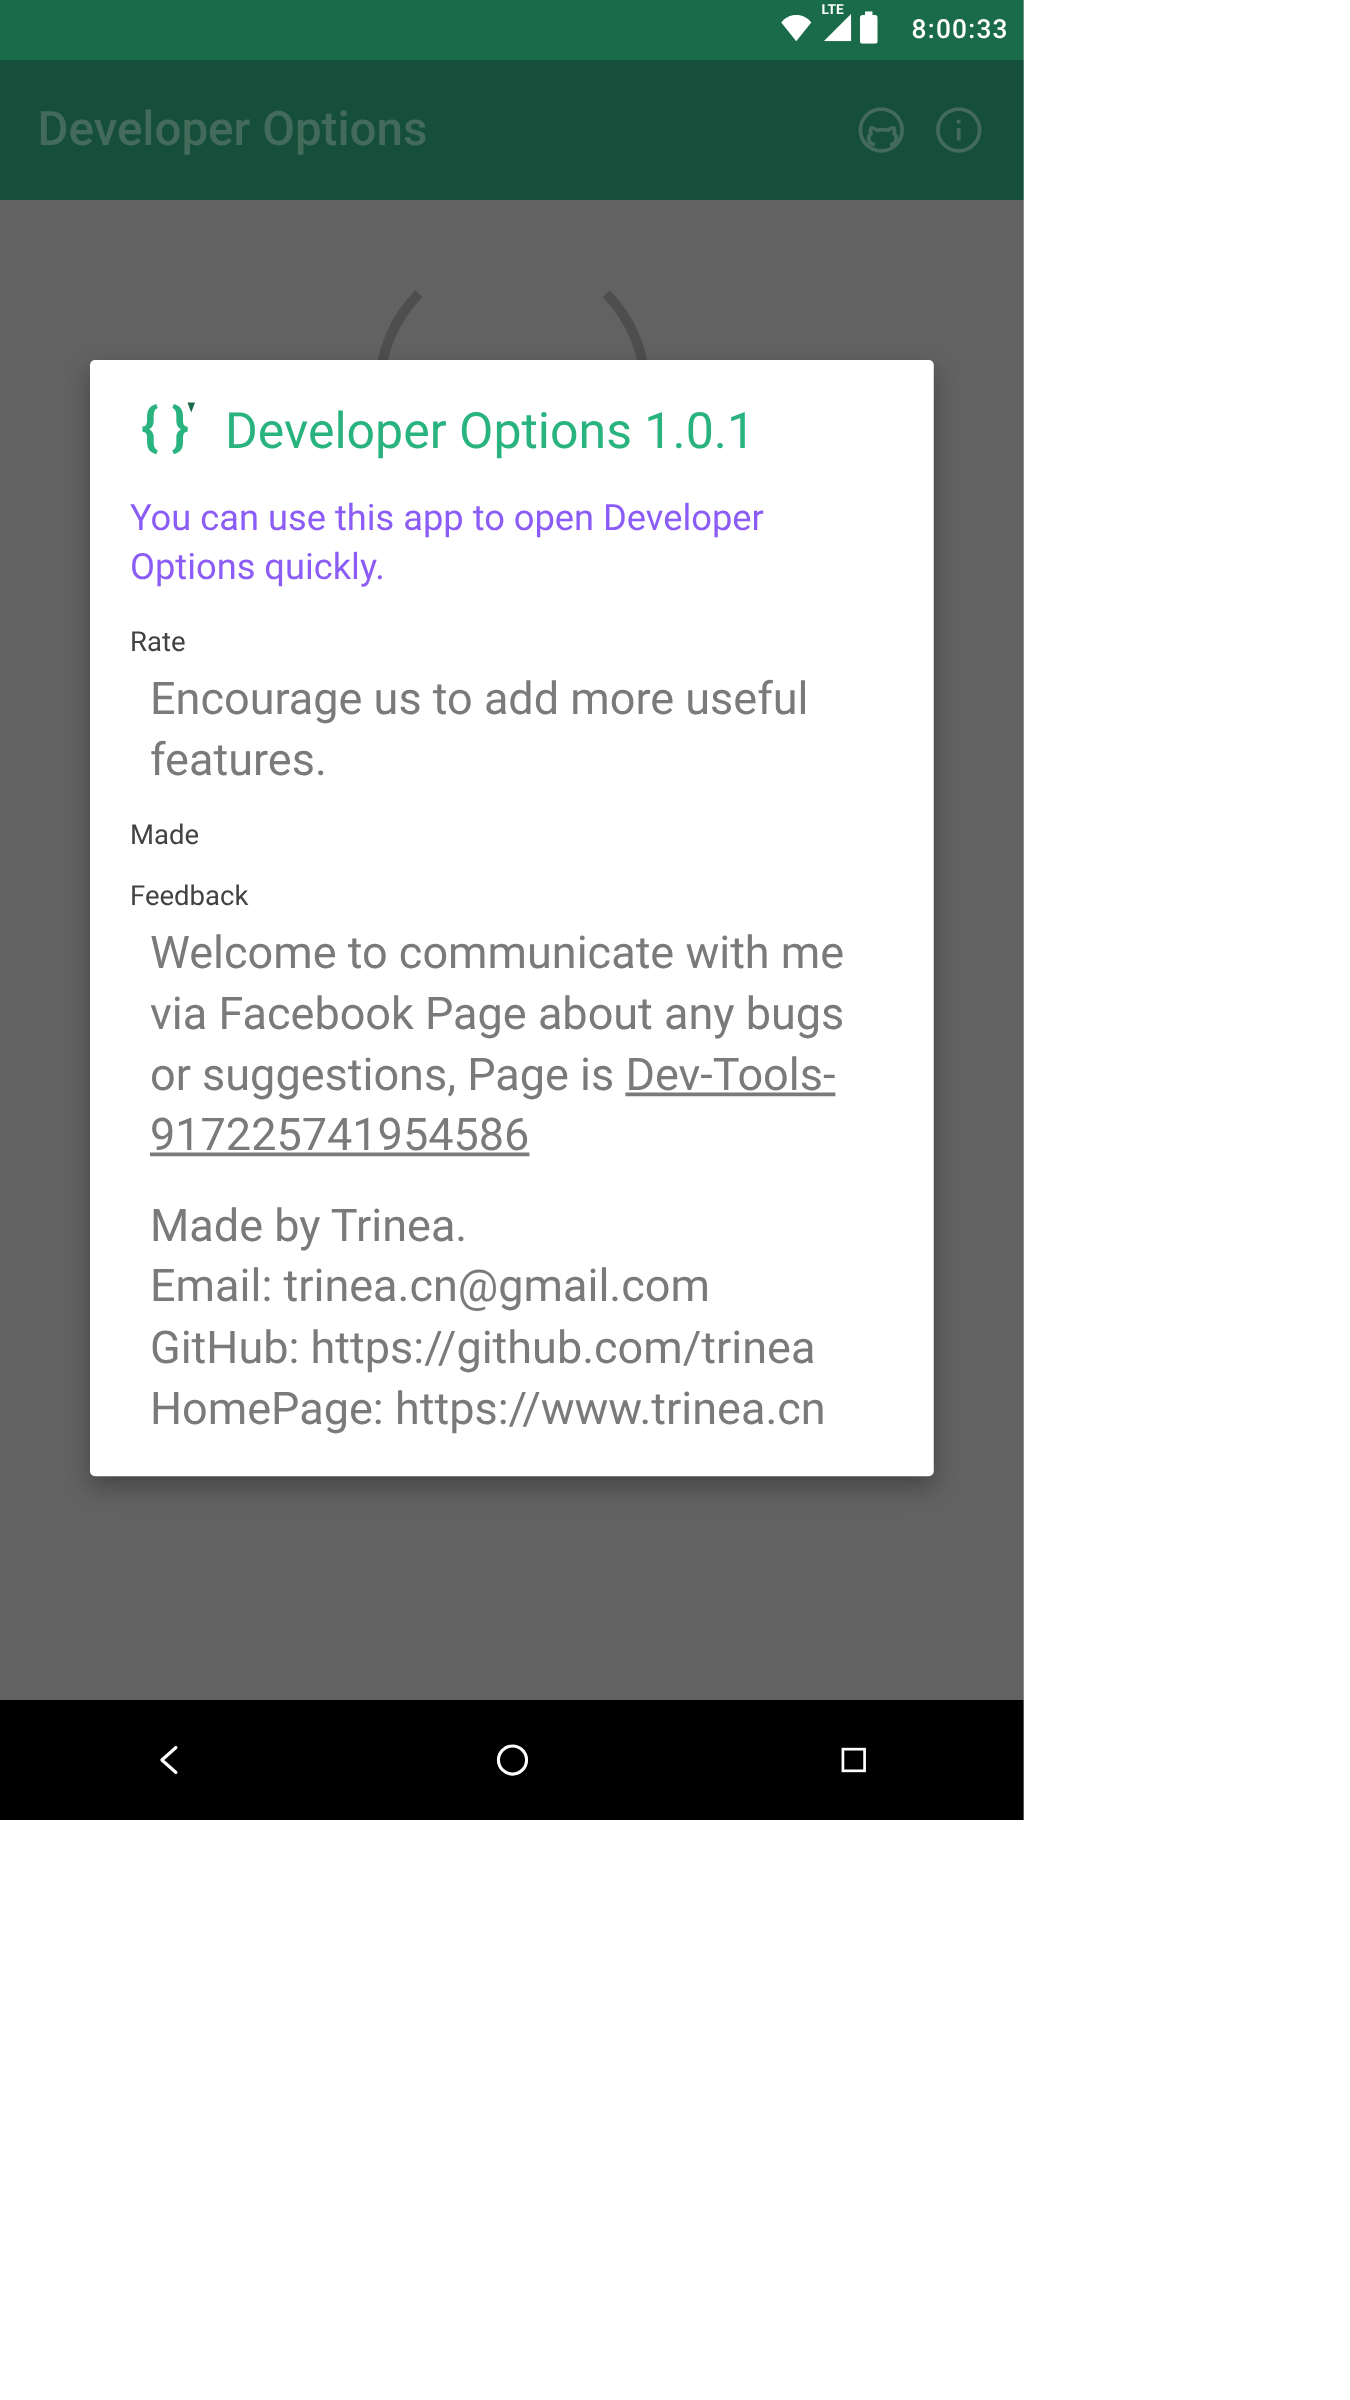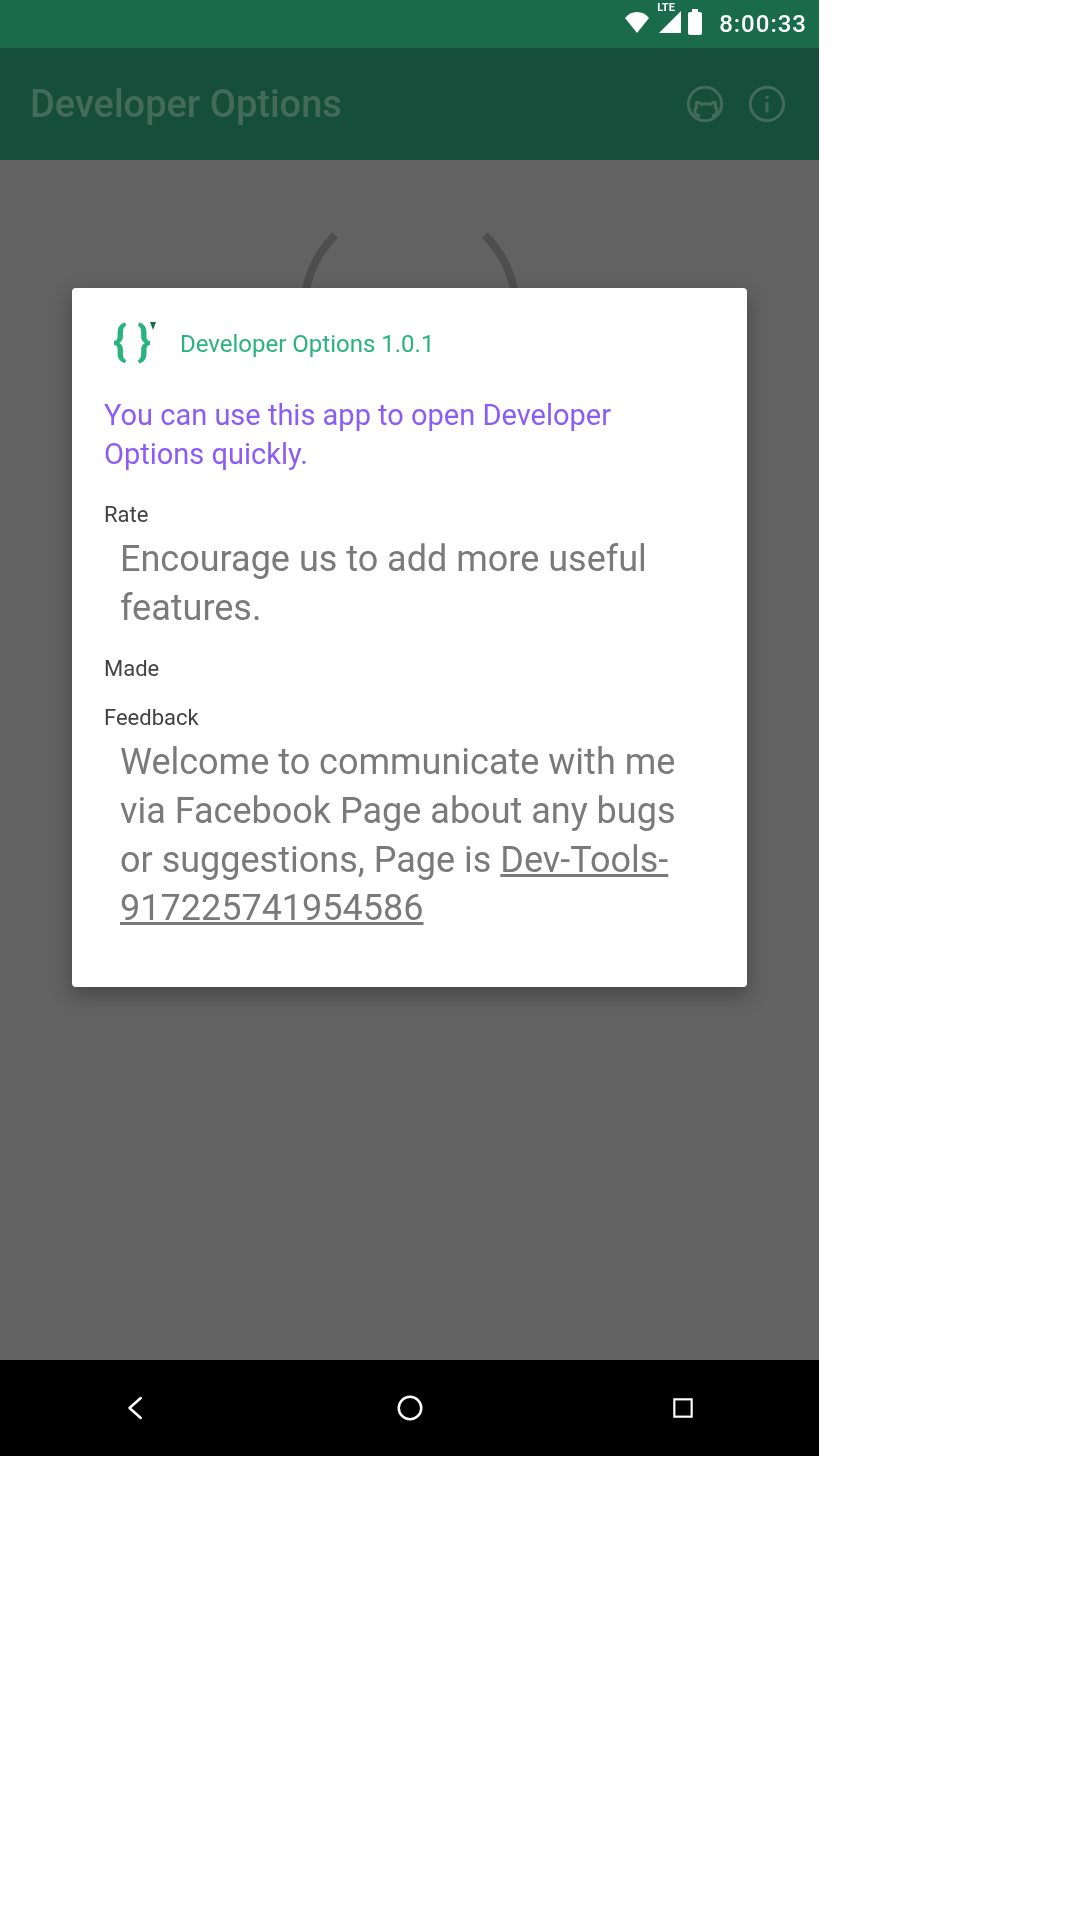--- a/index.html
+++ b/index.html
@@ -34,24 +34,24 @@
       color: #ffffff;
     }
     
     .status-icons {
       display: flex;
       align-items: center;
       gap: 6px;
     }
     
     .status-time {
-      font-size: 24px;
+      font-size: 21px;
       font-weight: 500;
       letter-spacing: 1px;
-      margin-left: 8px;
+      margin-left: 18px;
     }
     
     
     .action-bar {
       height: 112px;
       background: #238060;
       display: flex;
       align-items: center;
       padding: 0 30px 0 30px;
     }
@@ -124,21 +124,21 @@
       margin-bottom: 24px;
     }
     
     .app-icon {
       width: 56px;
       height: 56px;
       position: relative;
     }
     
     .dialog-title {
-      font-size: 24px;
+      font-size: 40px;
       color: #28b37f;
       font-weight: 400;
     }
     
     .intro-text {
       font-size: 29px;
       color: #8b5cf6;
       line-height: 1.35;
       margin-bottom: 28px;
     }
@@ -265,20 +265,24 @@
     <div class="section">
       <div class="section-heading">Made</div>
     </div>
 
     <div class="section">
       <div class="section-heading">Feedback</div>
       <div class="section-body"><span>Welcome to communicate with me via Face­book Page about any bugs or suggestions, Page is </span><span class="link">Dev-Tools-917225741954586</span></div>
     </div>
 
     <div class="section section-author" style="margin-bottom:0;">
+      <div class="section-body">Made by Trinea.
+Email: trinea.cn@gmail.com
+GitHub: https://github.com/trinea
+HomePage: https://www.trinea.cn</div>
     </div>
   </div>
 
   <div class="nav-bar">
     <div class="nav-btn">
       <svg width="30" height="30" viewBox="0 0 24 24" fill="none" stroke="#ffffff" stroke-width="2" stroke-linejoin="round" stroke-linecap="round">
         <polyline points="15,4 6,12 15,20"></polyline>
       </svg>
     </div>
     <div class="nav-btn">

